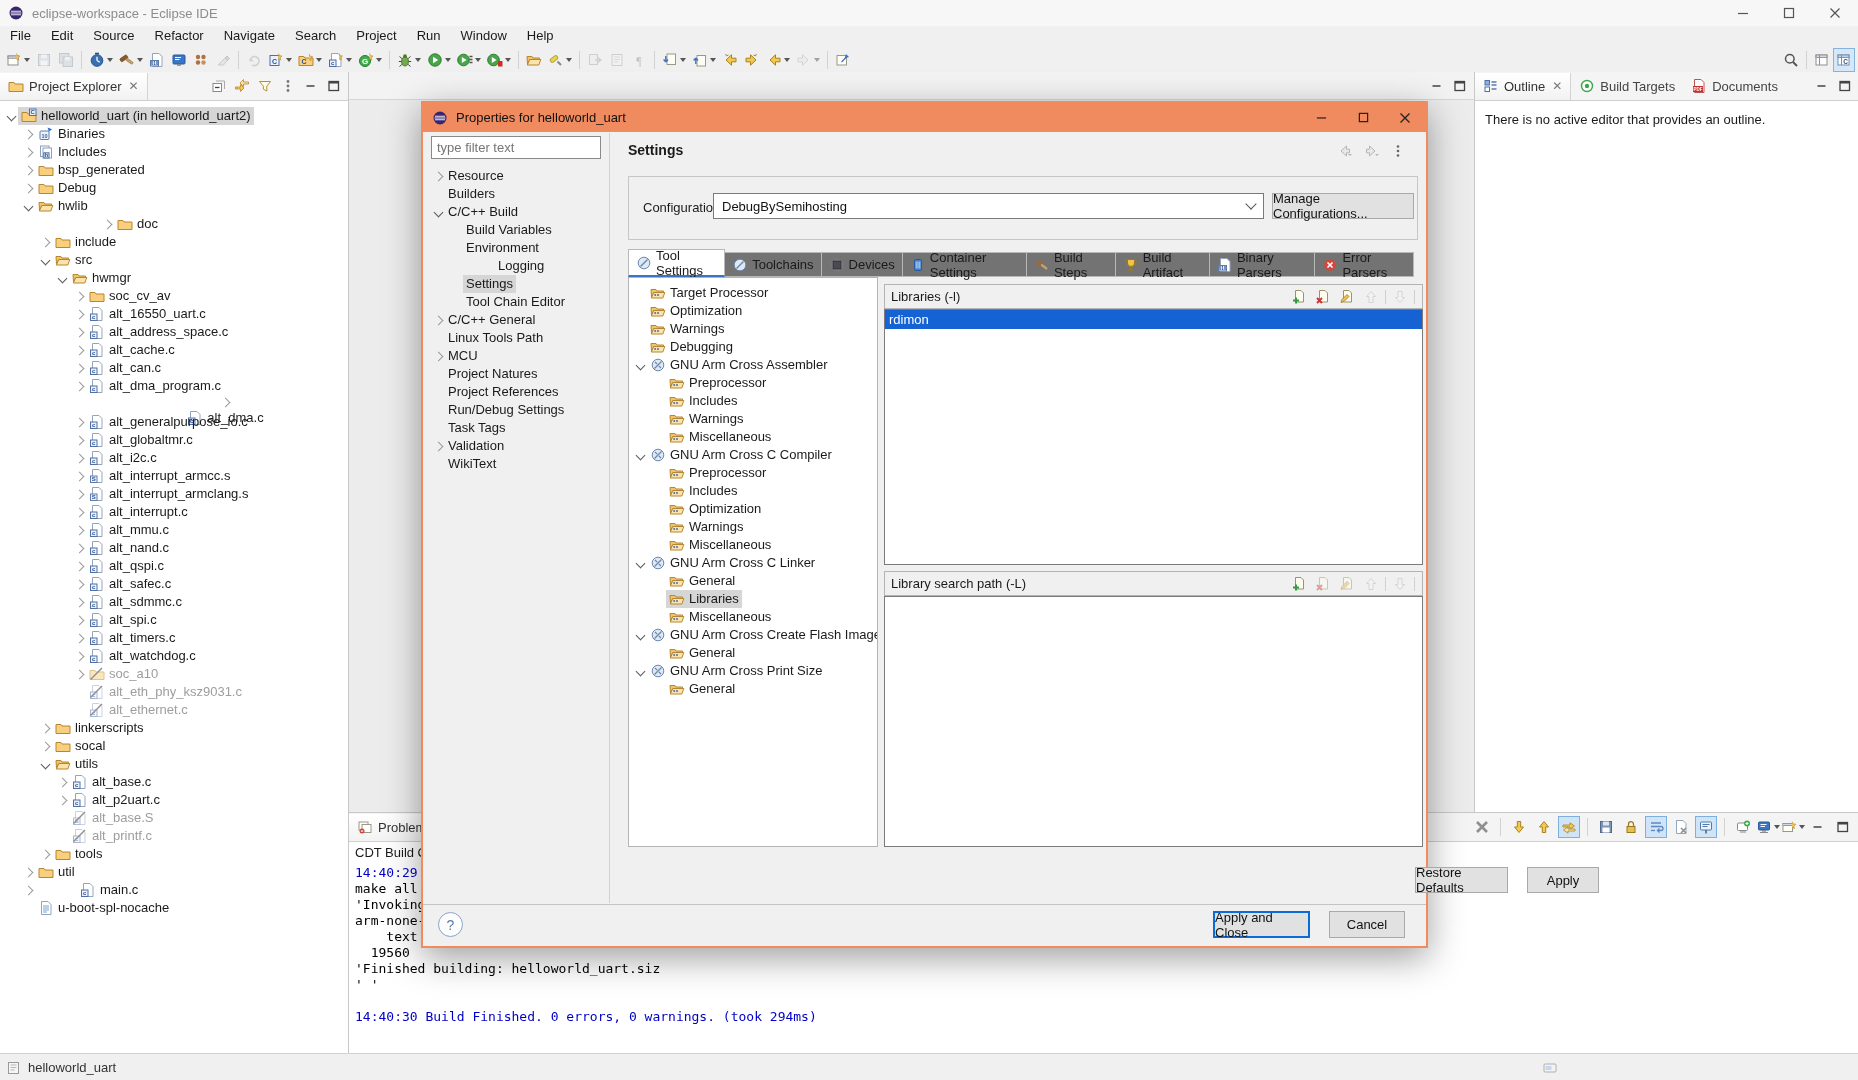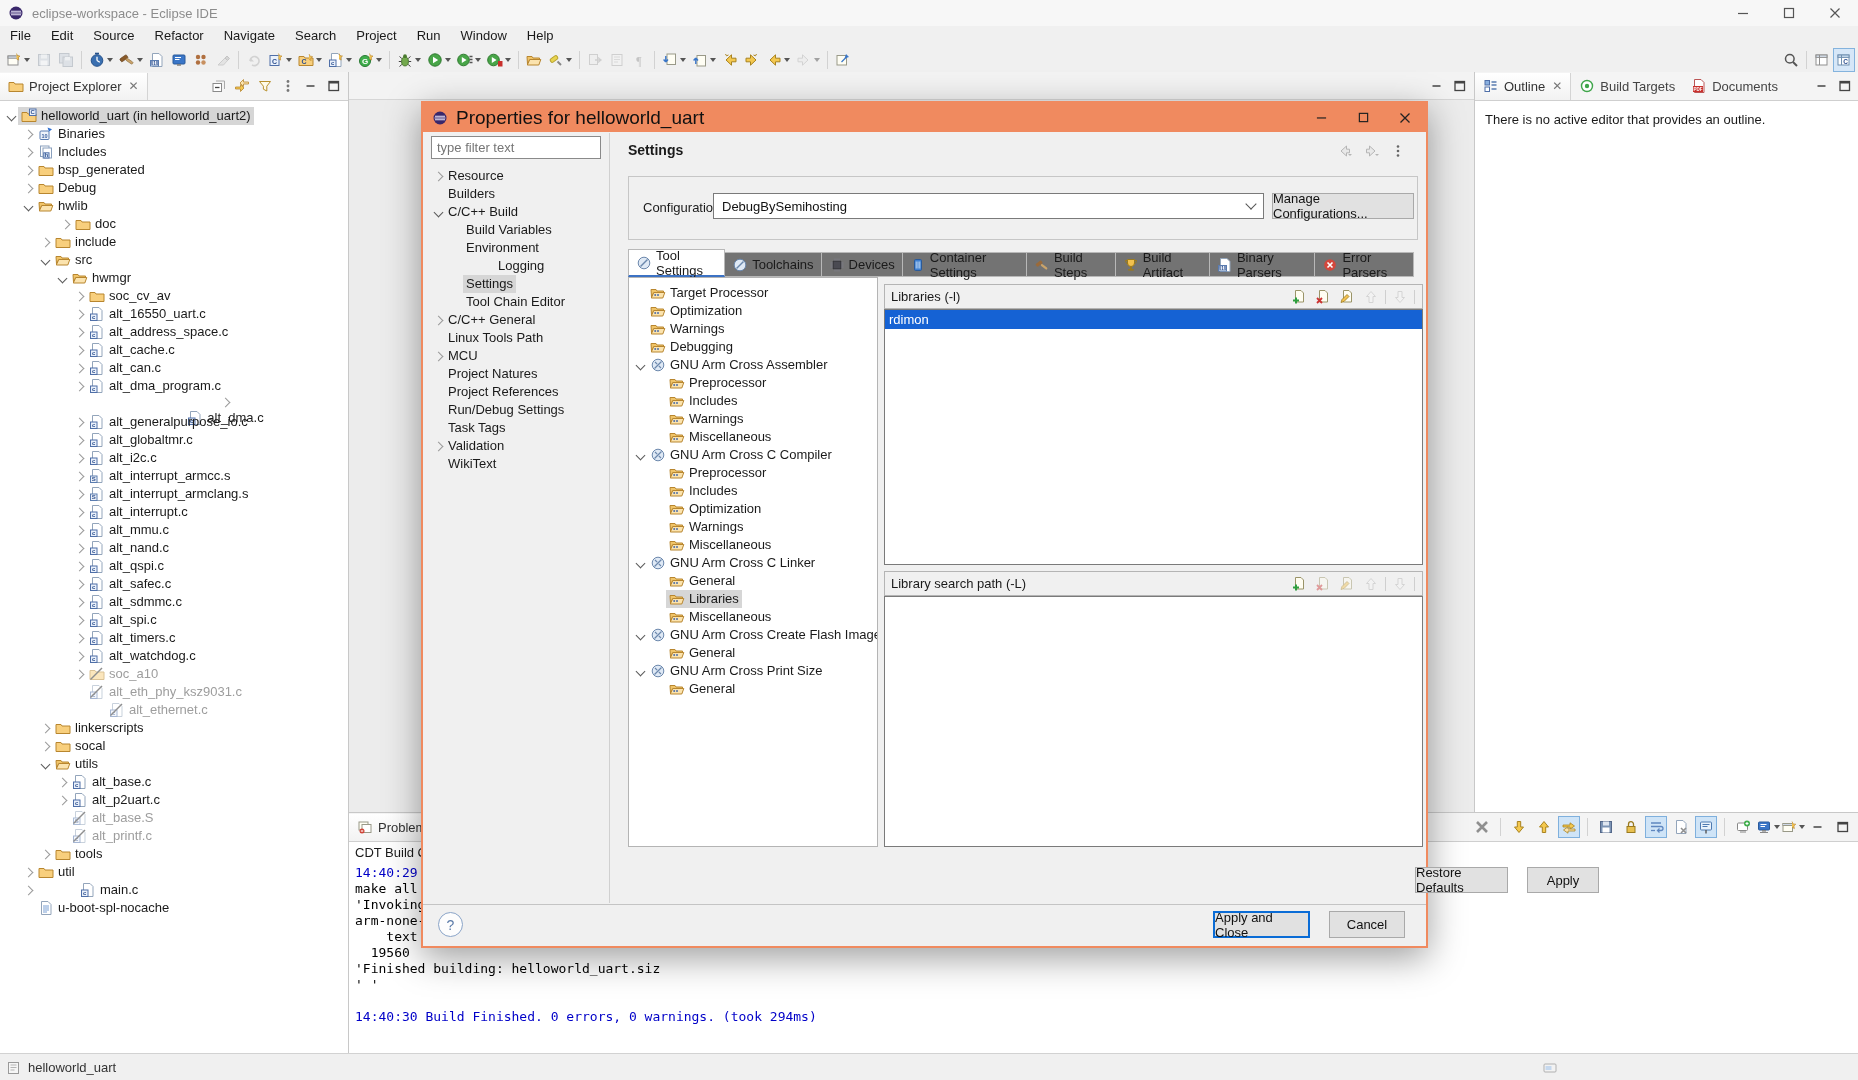--- a/index.html
+++ b/index.html
@@ -62,21 +62,21 @@
   .cline.black{color:#000;}
 
   
   #statusbar{top:1053px;left:0;width:1858px;height:27px;background:#f0f0f0;border-top:1px solid #d2d2d2;display:flex;align-items:center;}
   #statusbar .s-lbl{margin-left:6px;color:#333;}
 
   
   #dialog{top:101px;left:421px;width:1007px;height:847px;background:#f0f0f0;border:2px solid #f08a5f;z-index:10;
           box-shadow:0 10px 34px rgba(0,0,0,.38);box-sizing:border-box;}
   #dlg-title{height:29px;background:#f08a5f;display:flex;align-items:center;padding-left:9px;gap:8px;}
-  #dlg-title .t{font-size:19px;color:#111;}
+  #dlg-title .t{font-size:13px;color:#111;}
   .dlg-winbtn{width:42px;height:29px;display:flex;align-items:center;justify-content:center;color:#222;}
   #dlg-filter{position:absolute;left:8px;top:33px;width:158px;height:21px;border:1px solid #8a8a8a;background:#fff;
               font-family:"Liberation Sans",sans-serif;font-size:13px;color:#888;padding:0 5px;}
   #dlg-nav{position:absolute;left:6px;top:62px;width:178px;bottom:40px;}
   #dlg-right{position:absolute;left:186px;top:30px;right:0;height:770px;border-left:1px solid #d0d0d0;}
   #dlg-pgtitle{position:absolute;left:18px;top:9px;font-weight:bold;font-size:14px;}
   #dlg-navicons{position:absolute;right:18px;top:8px;display:flex;align-items:center;gap:6px;}
   #cfg-box{position:absolute;left:18px;top:43px;width:788px;height:62px;border:1px solid #c6c6c6;}
   #cfg-label{position:absolute;left:14px;top:23px;}
   #cfg-combo{position:absolute;left:84px;top:16px;width:551px;height:26px;background:#fff;border:1px solid #7a7a7a;
@@ -604,21 +604,21 @@
         <span class="lbl-wrap">
           <span class="ic">
             <svg width="16" height="16" viewBox="0 0 16 16">
               <path d="M1 4.5 h5 l1 1.5 h6.5 v1.5 H3.8 L1.5 12z" fill="#f0c468" stroke="#b8862f"></path>
               <path d="M3.8 7.5 h11 L12.8 13 H1.3z" fill="#fbe3ae" stroke="#b8862f"></path>
             </svg>
           </span>
           <span class="tl">hwlib</span>
         </span>
       </div>
-      <div class="trow" style="padding-left: 58px;">
+      <div class="trow" style="padding-left: 58px; margin-left: 42px;">
         <span class="chv">
           <span class="chev r"></span>
         </span>
         <span class="lbl-wrap">
           <span class="ic">
             <svg width="16" height="16" viewBox="0 0 16 16">
               <path d="M1 4.5 h5 l1 1.5 h8 v7.5 H1z" fill="#f8cf7d" stroke="#b8862f"></path>
             </svg>
           </span>
           <span class="tl">doc</span>
@@ -1003,21 +1003,21 @@
                 <path d="M3.5 1.5 h6.5 l3 3 V14.5 H3.5z" fill="#fff" stroke="#93a5bb"></path>
                 <rect x="1.5" y="8" width="6.5" height="6.5" fill="#eaf1fb" stroke="#4f6fa8"></rect>
                 <text x="4.7" y="13.4" font-size="6" fill="#2c4f8f" text-anchor="middle" font-weight="bold" font-family="Liberation Sans">c</text>
               </g>
               <line x1="1.5" y1="13.5" x2="13" y2="2" stroke="#8f8f8f" stroke-width="1.5"></line>
             </svg>
           </span>
           <span class="tl">alt_eth_phy_ksz9031.c</span>
         </span>
       </div>
-      <div class="trow gray" style="padding-left: 92px; align-items: center;">
+      <div class="trow gray" style="padding-left: 72px; align-items: center;">
         <span class="chv"></span>
         <span class="lbl-wrap">
           <span class="ic">
             <svg width="16" height="16" viewBox="0 0 16 16">
               <g opacity="0.5">
                 <path d="M3.5 1.5 h6.5 l3 3 V14.5 H3.5z" fill="#fff" stroke="#93a5bb"></path>
                 <rect x="1.5" y="8" width="6.5" height="6.5" fill="#eaf1fb" stroke="#4f6fa8"></rect>
                 <text x="4.7" y="13.4" font-size="6" fill="#2c4f8f" text-anchor="middle" font-weight="bold" font-family="Liberation Sans">c</text>
               </g>
               <line x1="1.5" y1="13.5" x2="13" y2="2" stroke="#8f8f8f" stroke-width="1.5"></line>

